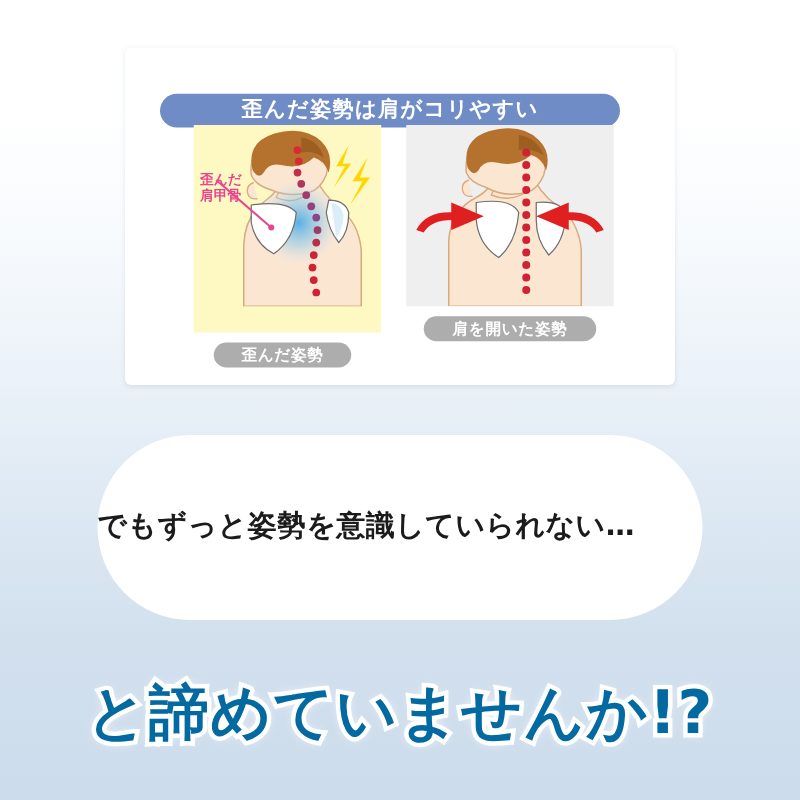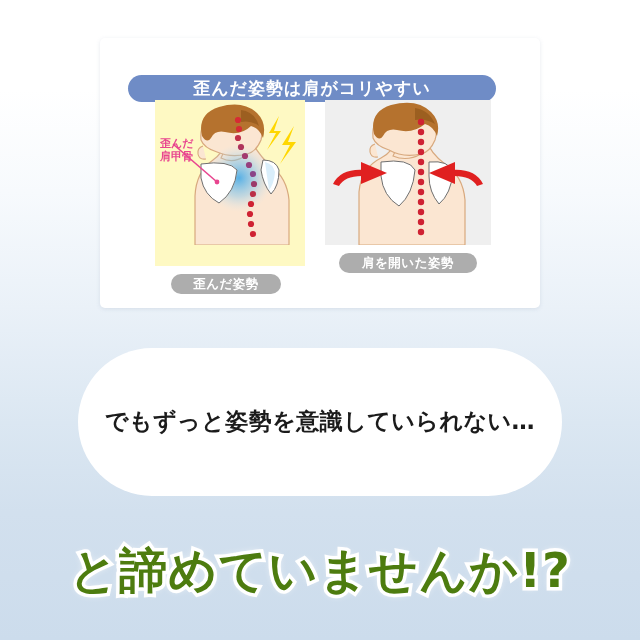--- a/index.html
+++ b/index.html
@@ -46,34 +46,34 @@
   .anno{
     position:absolute;left:5px;top:38px;color:#e8458f;
     font-size:11px;font-weight:700;line-height:1.15;letter-spacing:0;
     text-align:left;z-index:6;
   }
 
   
   #bubble{
     position:absolute;left:78px;top:348px;width:484px;height:148px;
     background:#ffffff;border-radius:74px/74px;
-    display:flex;flex-direction:column;align-items:center;justify-content:center;
+    display:flex;flex-direction:column;justify-content:center;
   }
   #bubble .line{
     color:#1b1b1b;font-size:23px;font-weight:700;line-height:1.45;
     letter-spacing:.5px;white-space:nowrap;
   }
 
   
   #headline{
     position:absolute;left:0;top:536px;width:640px;height:68px;
     display:flex;align-items:center;justify-content:center;
   }
   #headline .t{
-    font-size:48px;font-weight:700;color:#4d7c0f;letter-spacing:1px;
+    font-size:48px;font-weight:700;color:#0369a1;letter-spacing:1px;
     white-space:nowrap;line-height:1;
     -webkit-text-stroke:7px #ffffff;paint-order:stroke fill;
     text-shadow:0 0 5px #fff,0 0 9px #fff;
   }
 </style>
 </head>
 <body>
 
 <div id="info-card">
 

